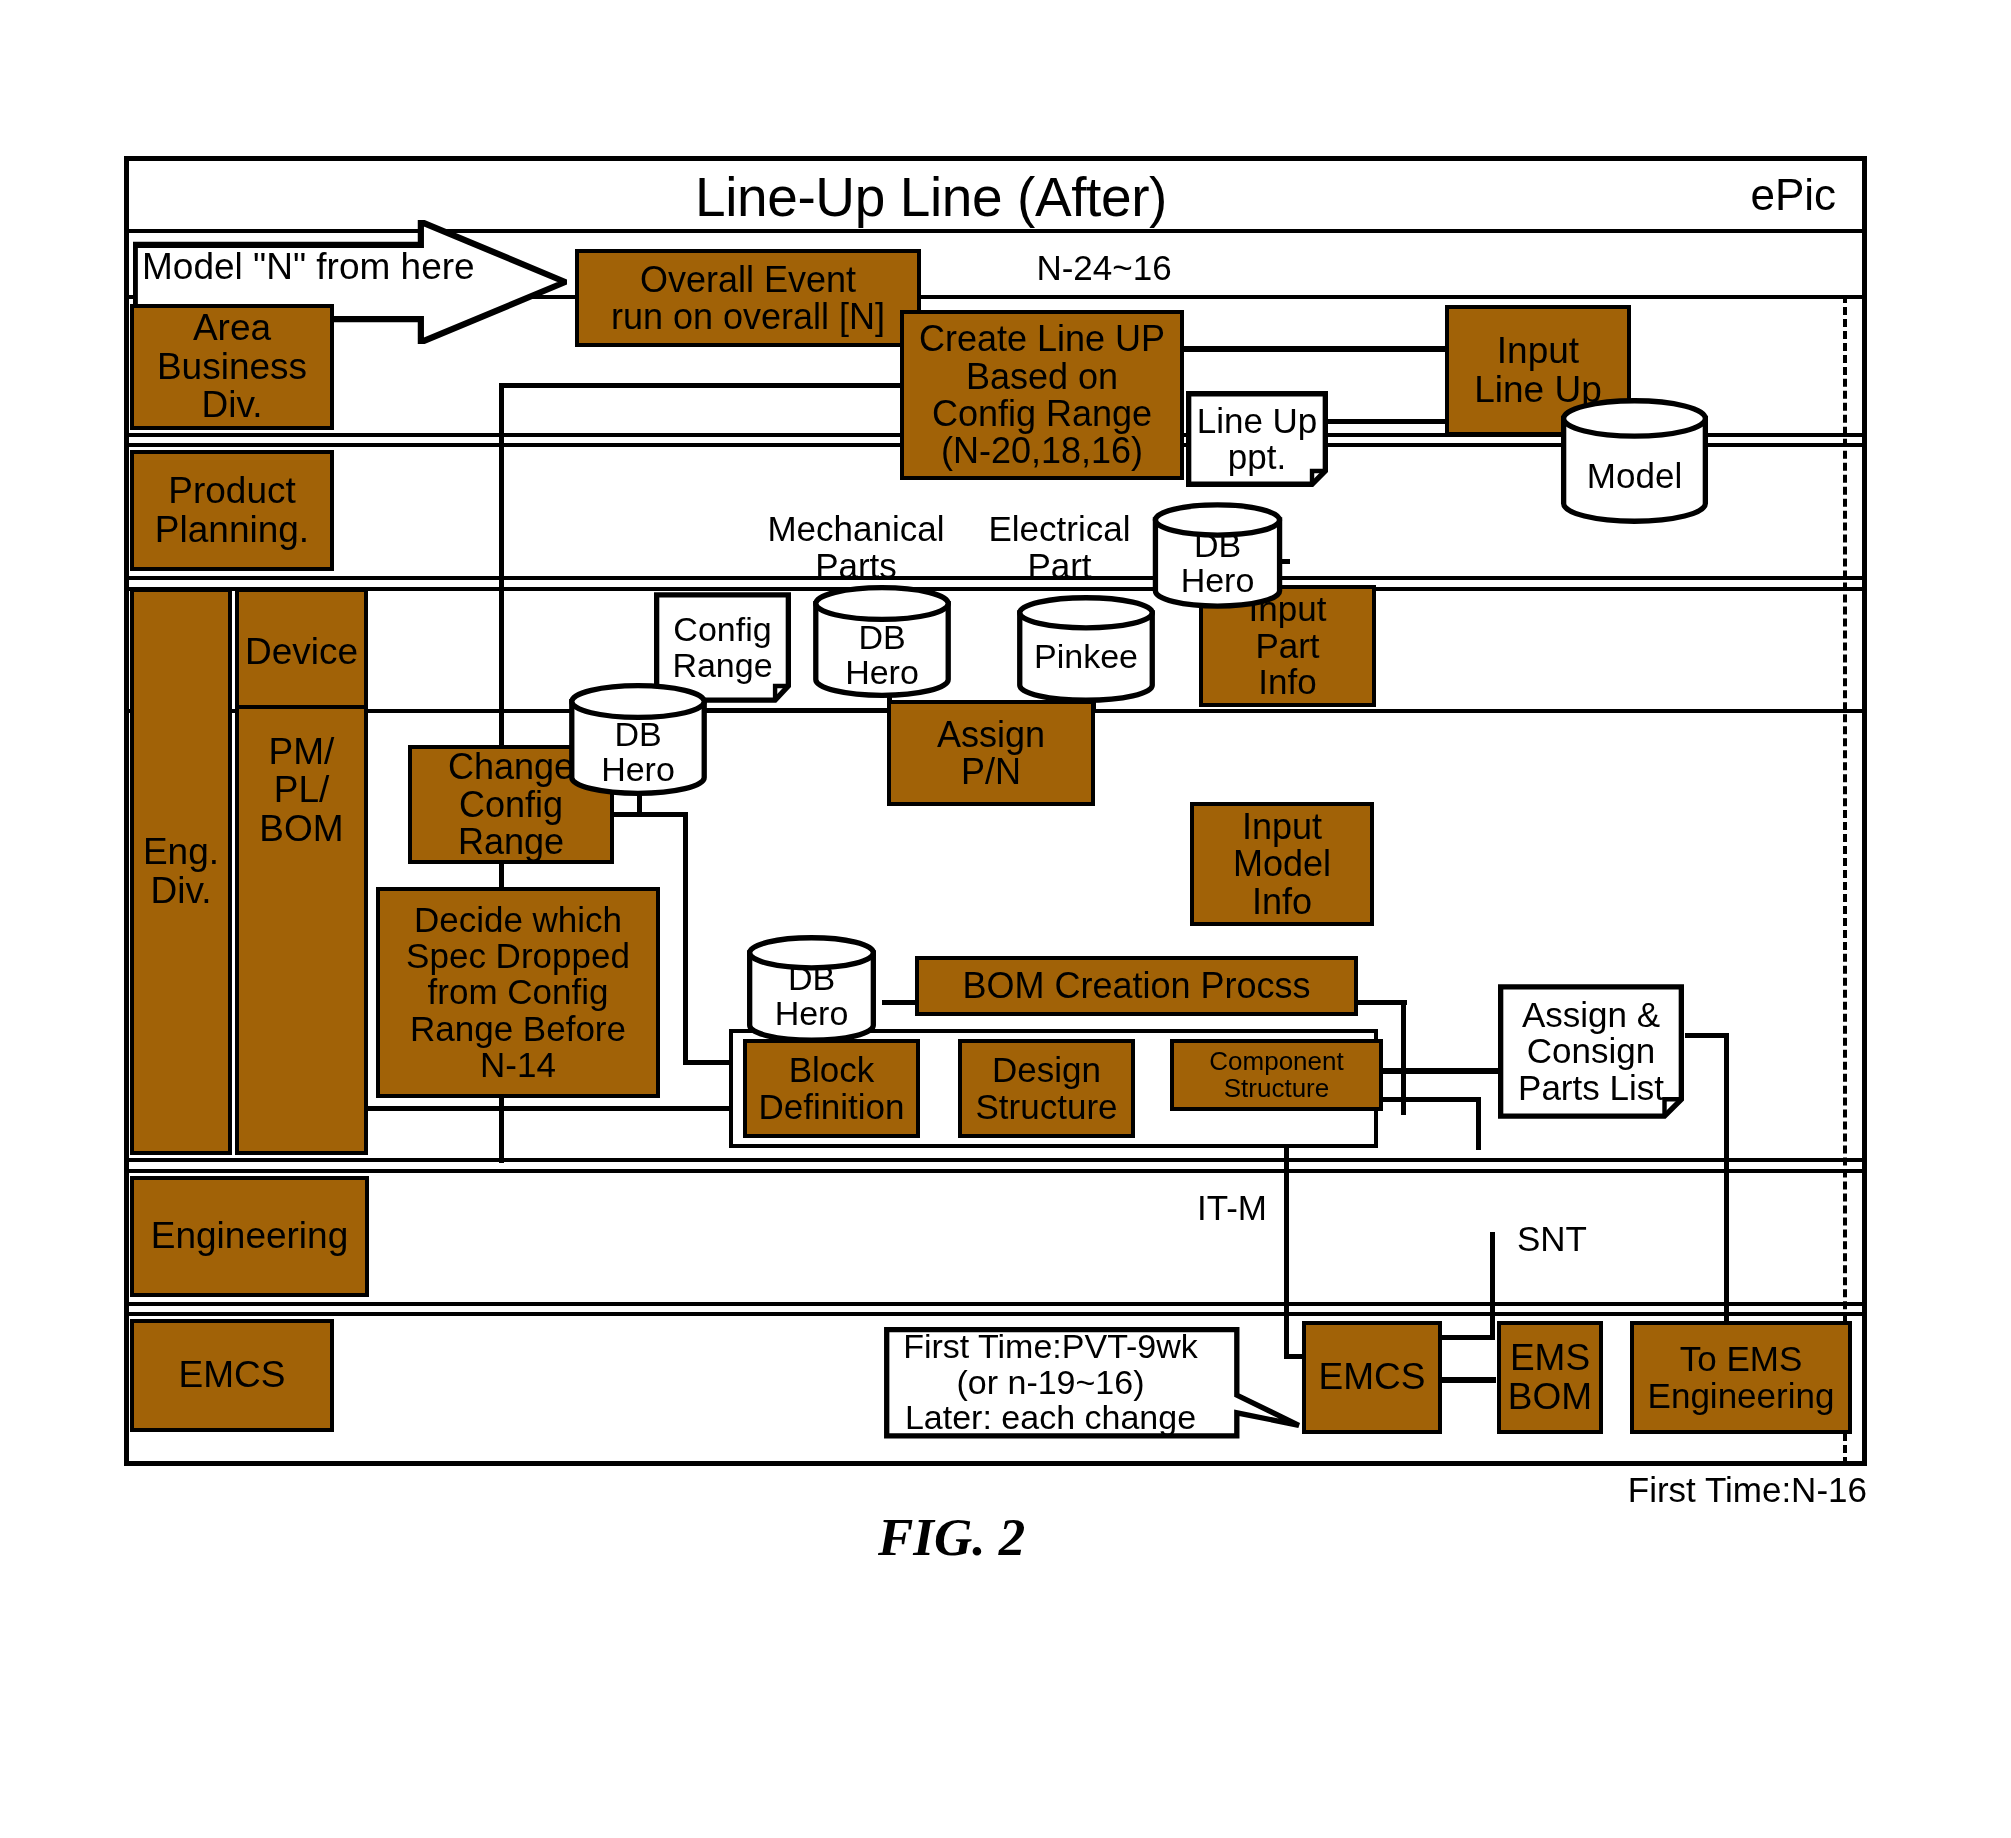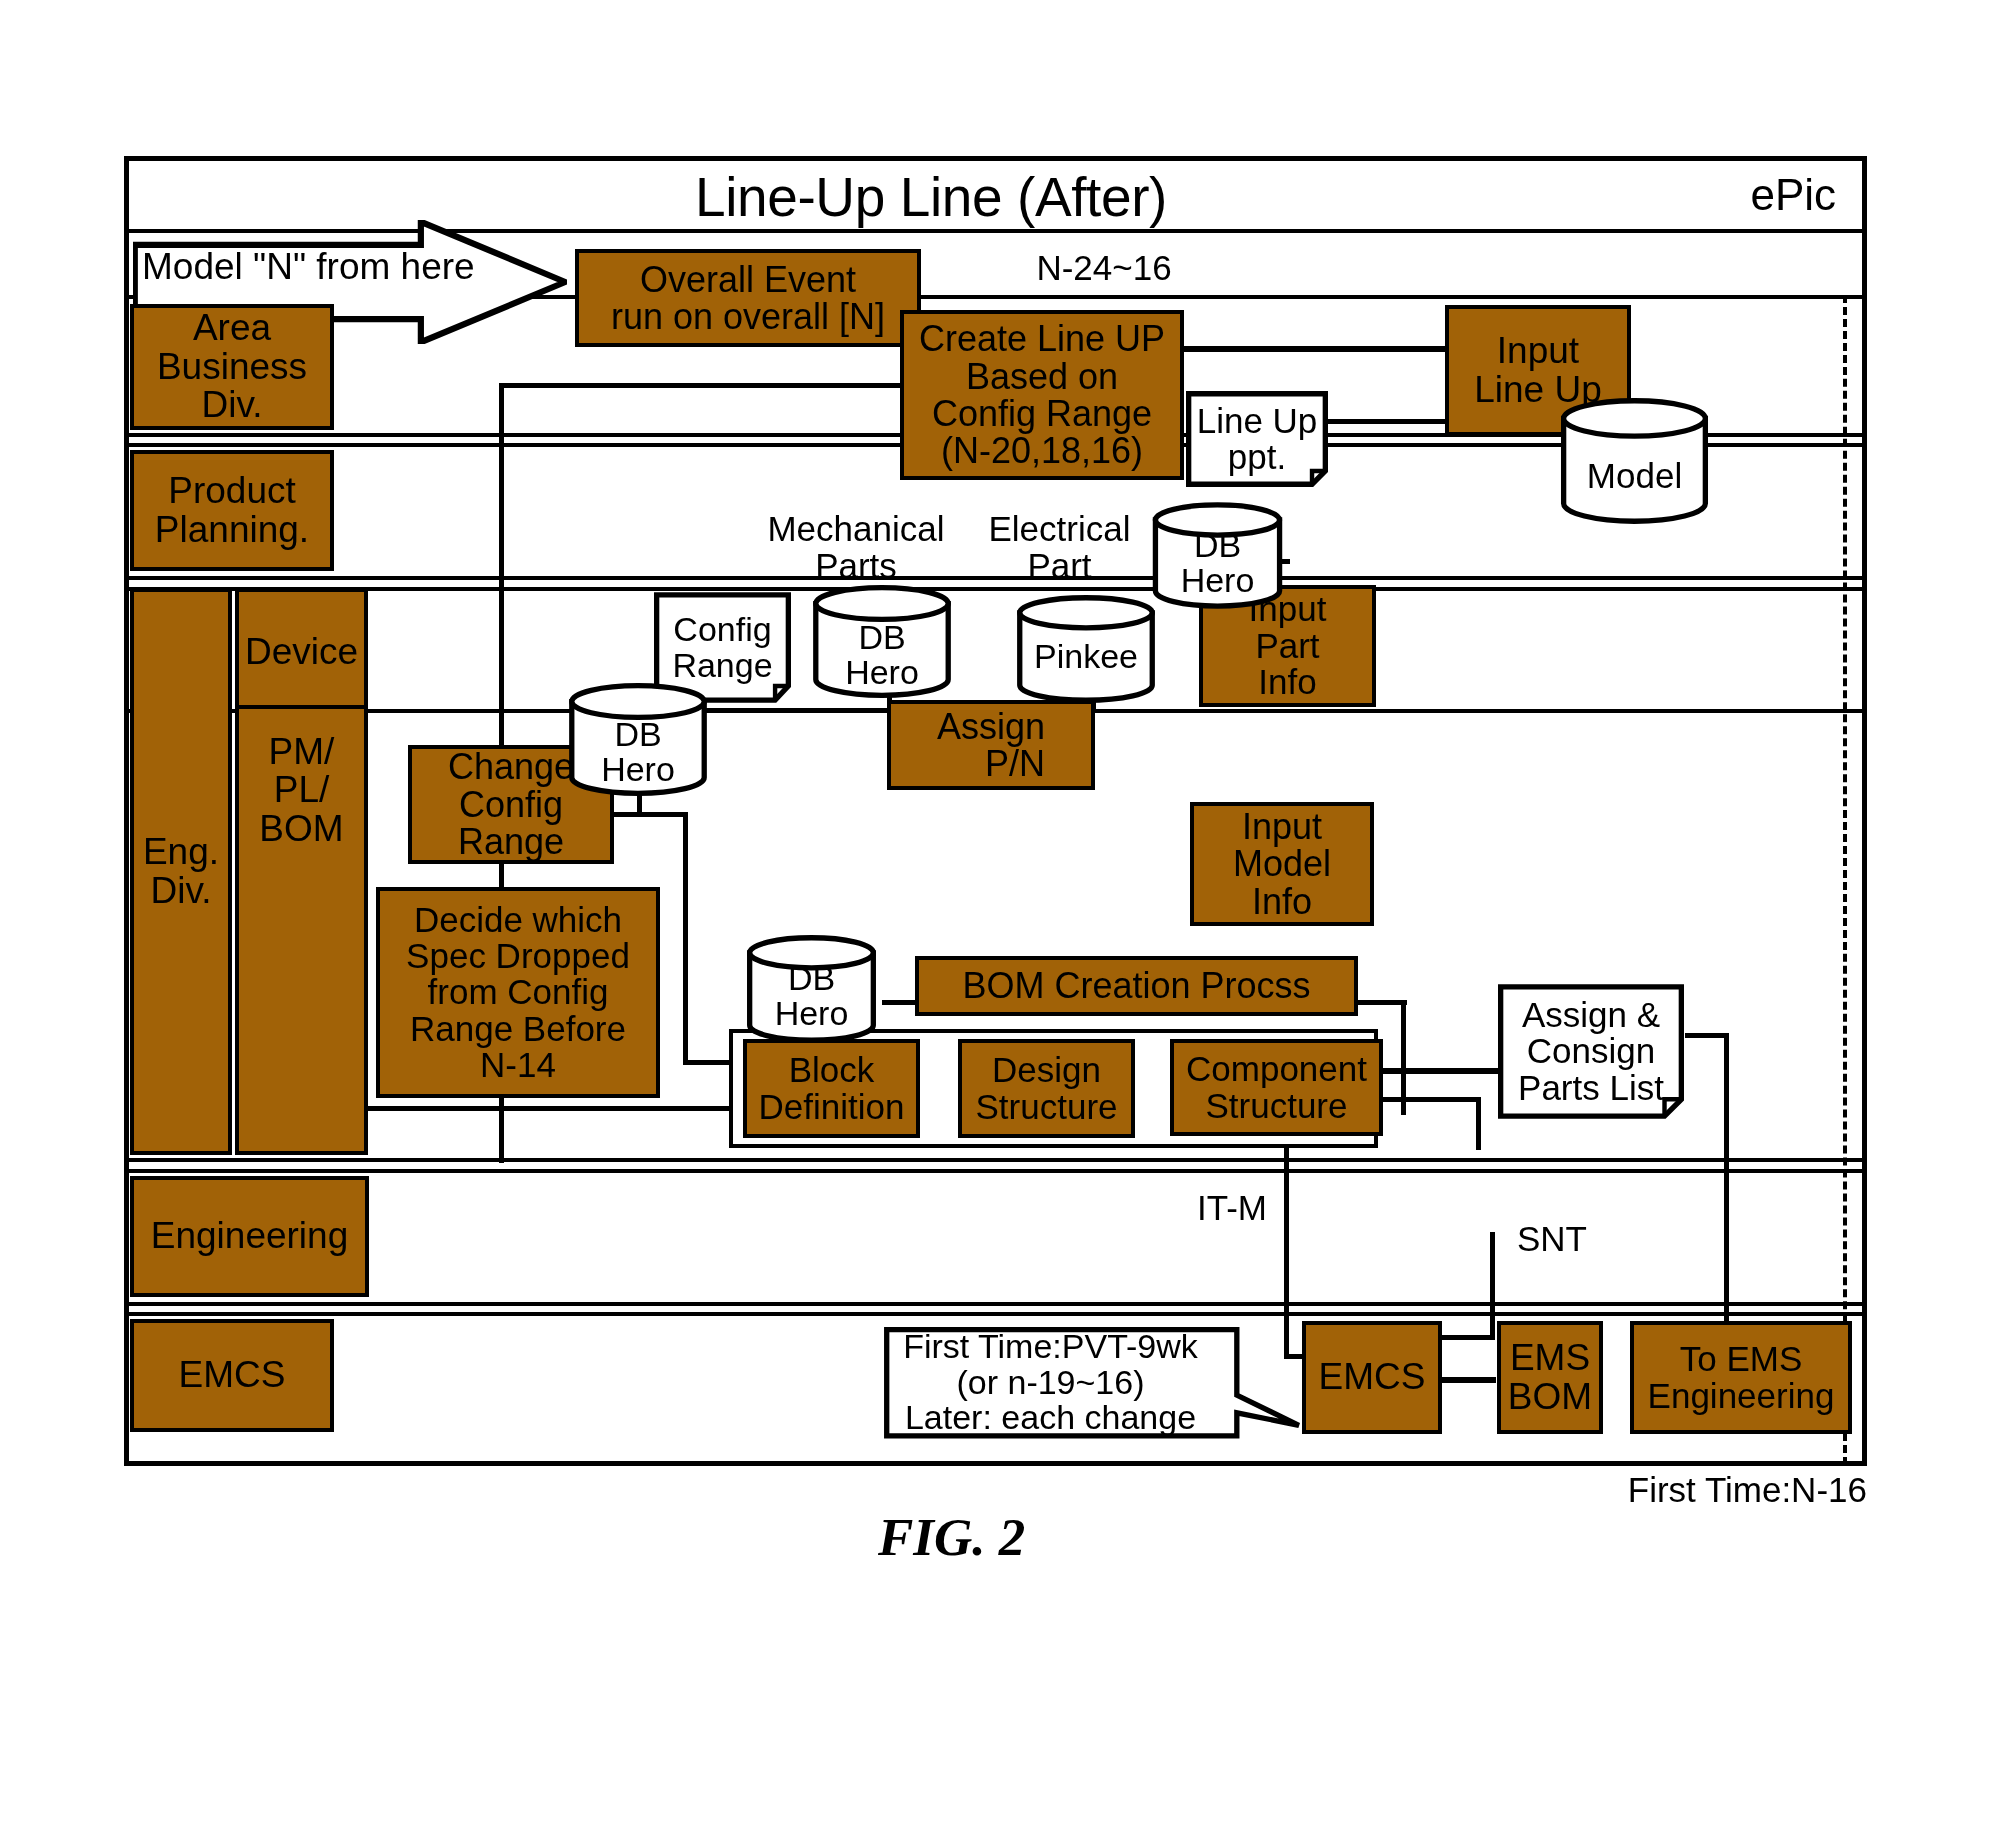--- a/index.html
+++ b/index.html
@@ -227,21 +227,21 @@
   </div>
 
   <div class="cyl" style="left:567px;top:683px;width:142px;height:113px;z-index:28;">
     <svg style="position:absolute;left:0;top:0;width:142px;height:113px;overflow:visible;" viewBox="0 0 160 128">
       <path d="M5,21 L5,107 A75,18 0 0 0 155,107 L155,21 Z" fill="#fff" stroke="#000" stroke-width="6"></path>
       <ellipse cx="80" cy="21" rx="75" ry="18" fill="#fff" stroke="#000" stroke-width="6"></ellipse>
     </svg>
     <span class="cname" style="top:34px;font-size:34px;">DB<br>Hero</span>
   </div>
 
-  <div class="box" style="left:887px;top:700px;width:208px;height:90px;font-size:36px;text-align:right;">
+  <div class="box" style="left:887px;top:700px;width:208px;height:106px;font-size:36px;">
     <span class="nl">Assign<br>P/N</span>
   </div>
 
   <div class="box" style="left:408px;top:745px;width:206px;height:119px;font-size:36px;">
     <span class="nl">Change<br>Config<br>Range</span>
   </div>
 
   <div class="box" style="left:376px;top:887px;width:284px;height:211px;font-size:35px;">
     <span class="nl">Decide which<br>Spec Dropped<br>from Config<br>Range Before<br>N-14</span>
   </div>
@@ -263,21 +263,21 @@
   </div>
 
   <div class="box" style="left:743px;top:1039px;width:177px;height:99px;font-size:35px;">
     <span class="nl">Block<br>Definition</span>
   </div>
 
   <div class="box" style="left:958px;top:1039px;width:177px;height:99px;font-size:35px;">
     <span class="nl">Design<br>Structure</span>
   </div>
 
-  <div class="box" style="left:1170px;top:1039px;width:213px;height:97px;font-size:35px;">
+  <div class="box" style="left:1170px;top:1039px;width:213px;height:72px;font-size:26px;">
     <span class="nl">Component<br>Structure</span>
   </div>
 
   <div class="docbox" style="left:1498px;top:984px;width:186px;height:135px;font-size:35px;">
     <svg style="position:absolute;left:0;top:0;width:186px;height:135px;overflow:visible;" viewBox="0 0 210 152">
       <polygon points="3,3 207,3 207,130 188,149 3,149" fill="#fff" stroke="#000" stroke-width="6"></polygon>
       <polyline points="188,149 188,130 207,130" fill="none" stroke="#000" stroke-width="5"></polyline>
     </svg>
     <span class="nl" style="position:relative;z-index:3;">Assign &amp;<br>Consign<br>Parts List</span>
   </div>

